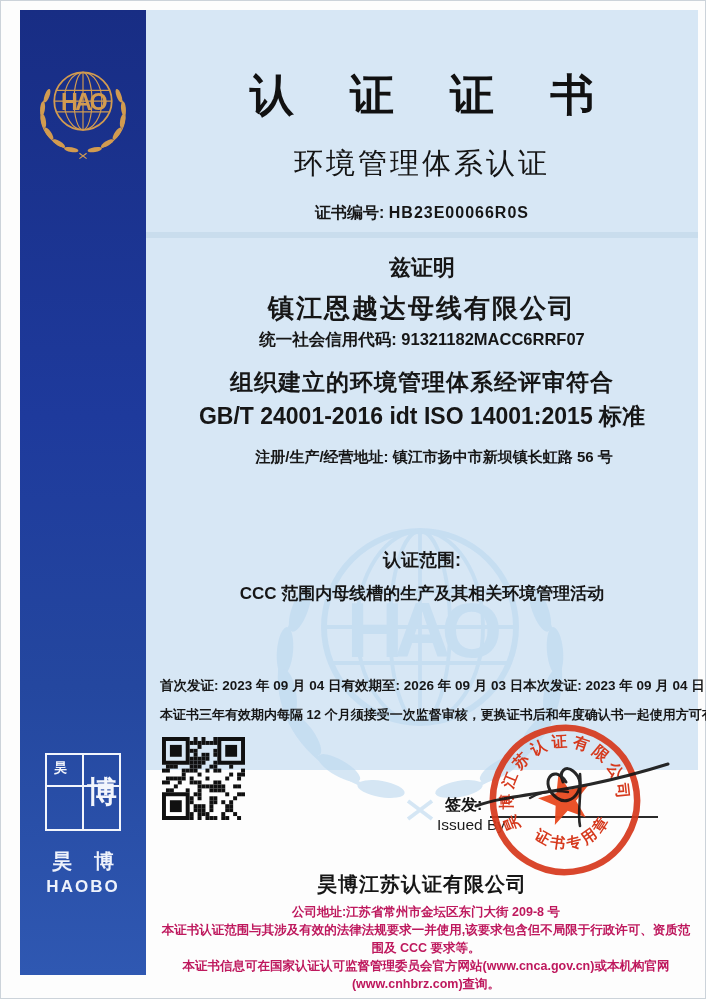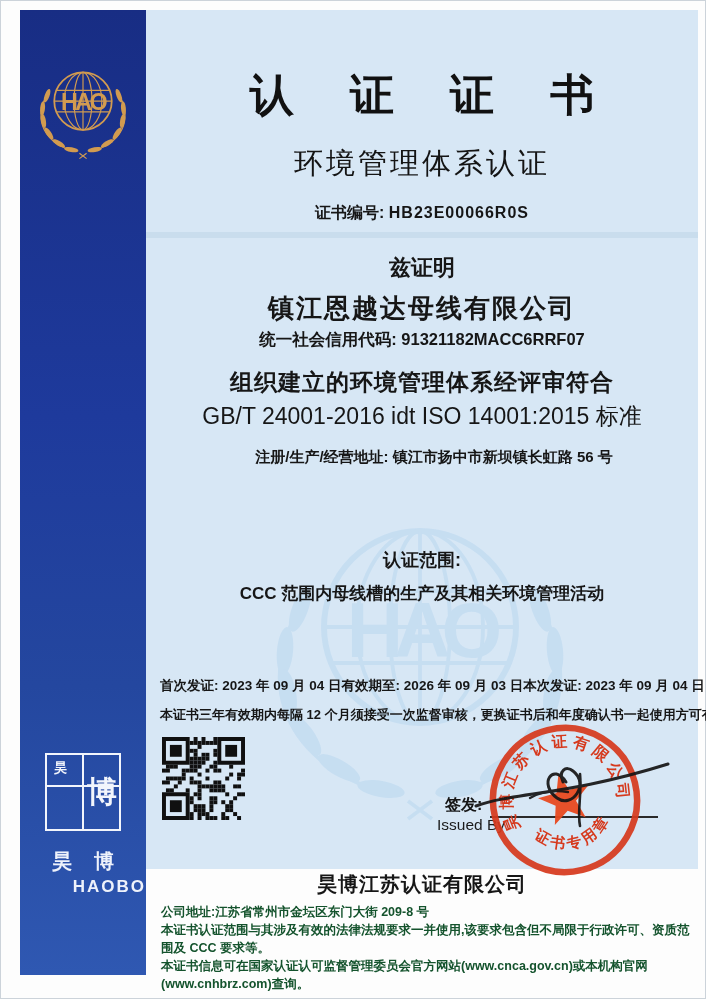--- a/index.html
+++ b/index.html
@@ -17,61 +17,61 @@
     background:linear-gradient(180deg,#182d84 0%, #1e3a9c 42%, #24479f 70%, #2f58b2 100%);
   }
   .gold-globe { position:absolute; left:9px; top:48px; width:108px; height:106px; color:#d29b50; }
   .sidebar-bottom { position:absolute; left:0; bottom:78px; width:100%; }
   .grid-logo { position:relative; width:76px; height:78px; margin:0 auto; border:2px solid #f2f5fc; }
   .grid-logo .v { position:absolute; top:0; bottom:0; left:48%; width:2px; background:#f2f5fc; }
   .grid-logo .h { position:absolute; left:0; right:0; top:40%; height:2px; background:#f2f5fc; }
   .grid-char-left { position:absolute; left:7px; top:4px; font-size:13px; color:#f2f5fc; font-weight:700; }
   .grid-char-right { position:absolute; right:2px; top:50%; transform:translateY(-50%); font-size:30px; color:#f2f5fc; font-weight:700; }
   .brand-cn { margin-top:17px; text-align:center; color:#eef2fb; font-size:20px; font-weight:700; letter-spacing:22px; text-indent:22px; }
-  .brand-en { margin-top:2px; text-align:right; color:#eef2fb; font-size:17px; font-weight:700; letter-spacing:2px; }
+  .brand-en { margin-top:2px; text-align:center; color:#eef2fb; font-size:17px; font-weight:700; letter-spacing:2px; }
 
   
   .main {
-    position:absolute; left:146px; top:10px; width:552px; height:859px;
+    position:absolute; left:146px; top:10px; width:552px; height:760px;
     background:#d7e7f5;
   }
   .scan-band { position:absolute; left:0; right:0; top:222px; height:6px; background:rgba(110,145,185,.12); }
   .watermark { position:absolute; left:94px; top:472px; width:360px; height:356px; color:#bdd9f0; opacity:.62; }
 
   .abs { position:absolute; left:0; width:100%; text-align:center; }
   .cert-title   { top:56px;  font-size:44px; font-weight:700; letter-spacing:22px; text-indent:22px; color:#111; }
   .cert-subtitle{ top:134px; font-size:29px; font-weight:400; letter-spacing:3px; color:#141414; }
   .cert-no-line { top:193px; font-size:16px; font-weight:600; }
   .cert-no-line .val { letter-spacing:1px; }
   .hereby       { top:243px; font-size:22px; font-weight:600; }
   .company      { top:281px; font-size:26px; font-weight:600; letter-spacing:2px; }
   .credit-code  { top:319px; font-size:16.5px; font-weight:600; }
   .statement-1  { top:357px; font-size:23px; font-weight:600; letter-spacing:1px; }
-  .statement-2  { top:391px; font-size:23px; font-weight:400; }
+  .statement-2  { top:391px; font-size:23px; font-weight:700; }
   .address-line { top:438px; font-size:15px; font-weight:600;padding-left:24px; }
   .scope-label  { top:538px; font-size:18px; font-weight:700; }
   .scope-text   { top:572px; font-size:17px; font-weight:600; }
 
   .dates-row {
     position:absolute; top:667px; left:14px; right:8px;
     display:flex; 
     font-size:13.5px; font-weight:700; white-space:nowrap;
   }
   .supervision { position:absolute; top:696px; left:14px; right:6px; font-size:13px; font-weight:700; text-align:left; white-space:nowrap; }
 
   .qr { position:absolute; left:16px; top:727px; width:83px; height:83px; }
 
   .issued-cn { position:absolute; left:299px; top:785px; font-size:16px; font-weight:600; }
   .issued-en { position:absolute; left:291px; top:806px; font-size:15.5px; color:#1b1b1b; }
   .sign-line { position:absolute; left:344px; top:806px; width:168px; height:2px; background:#2a2a2a; }
   .signature { position:absolute; left:324px; top:742px; width:205px; height:78px; }
   .stamp { position:absolute; left:339px; top:710px; width:160px; height:160px; }
 
   .issuer { top:861px; font-size:20px; font-weight:700; letter-spacing:1px; }
-  .footer-lines { position:absolute; top:893px; left:15px; width:530px; text-align:left; font-size:12.5px; font-weight:600; line-height:18px; color:#14532d; }
+  .footer-lines { position:absolute; top:893px; left:15px; width:530px; text-align:center; font-size:12.5px; font-weight:600; line-height:18px; color:#be185d; }
 </style>
 </head>
 <body>
 
 <svg width="0" height="0" style="position:absolute" aria-hidden="true">
   <defs>
     <symbol id="hao-globe" viewBox="0 0 120 118">
       <g fill="none" stroke="currentColor" stroke-width="2">
         <circle cx="60" cy="48" r="32"></circle>
       </g>

